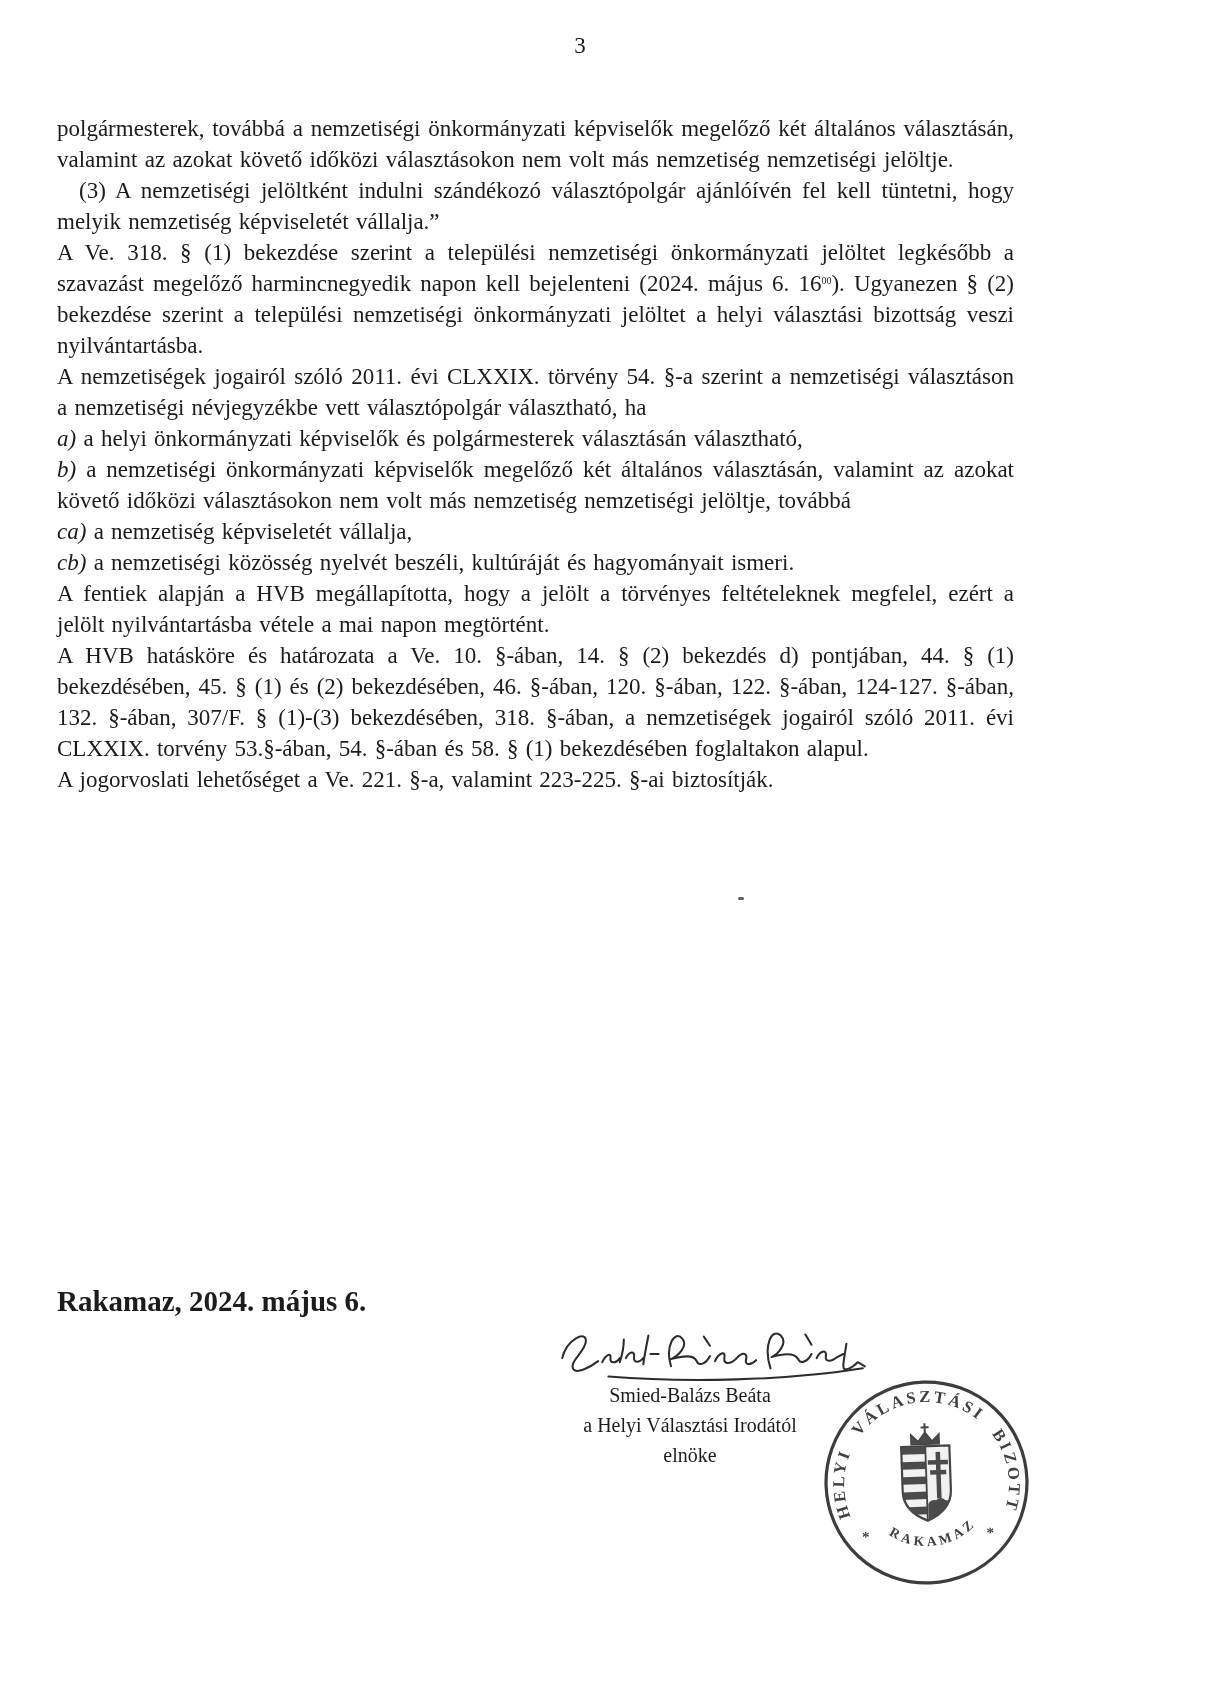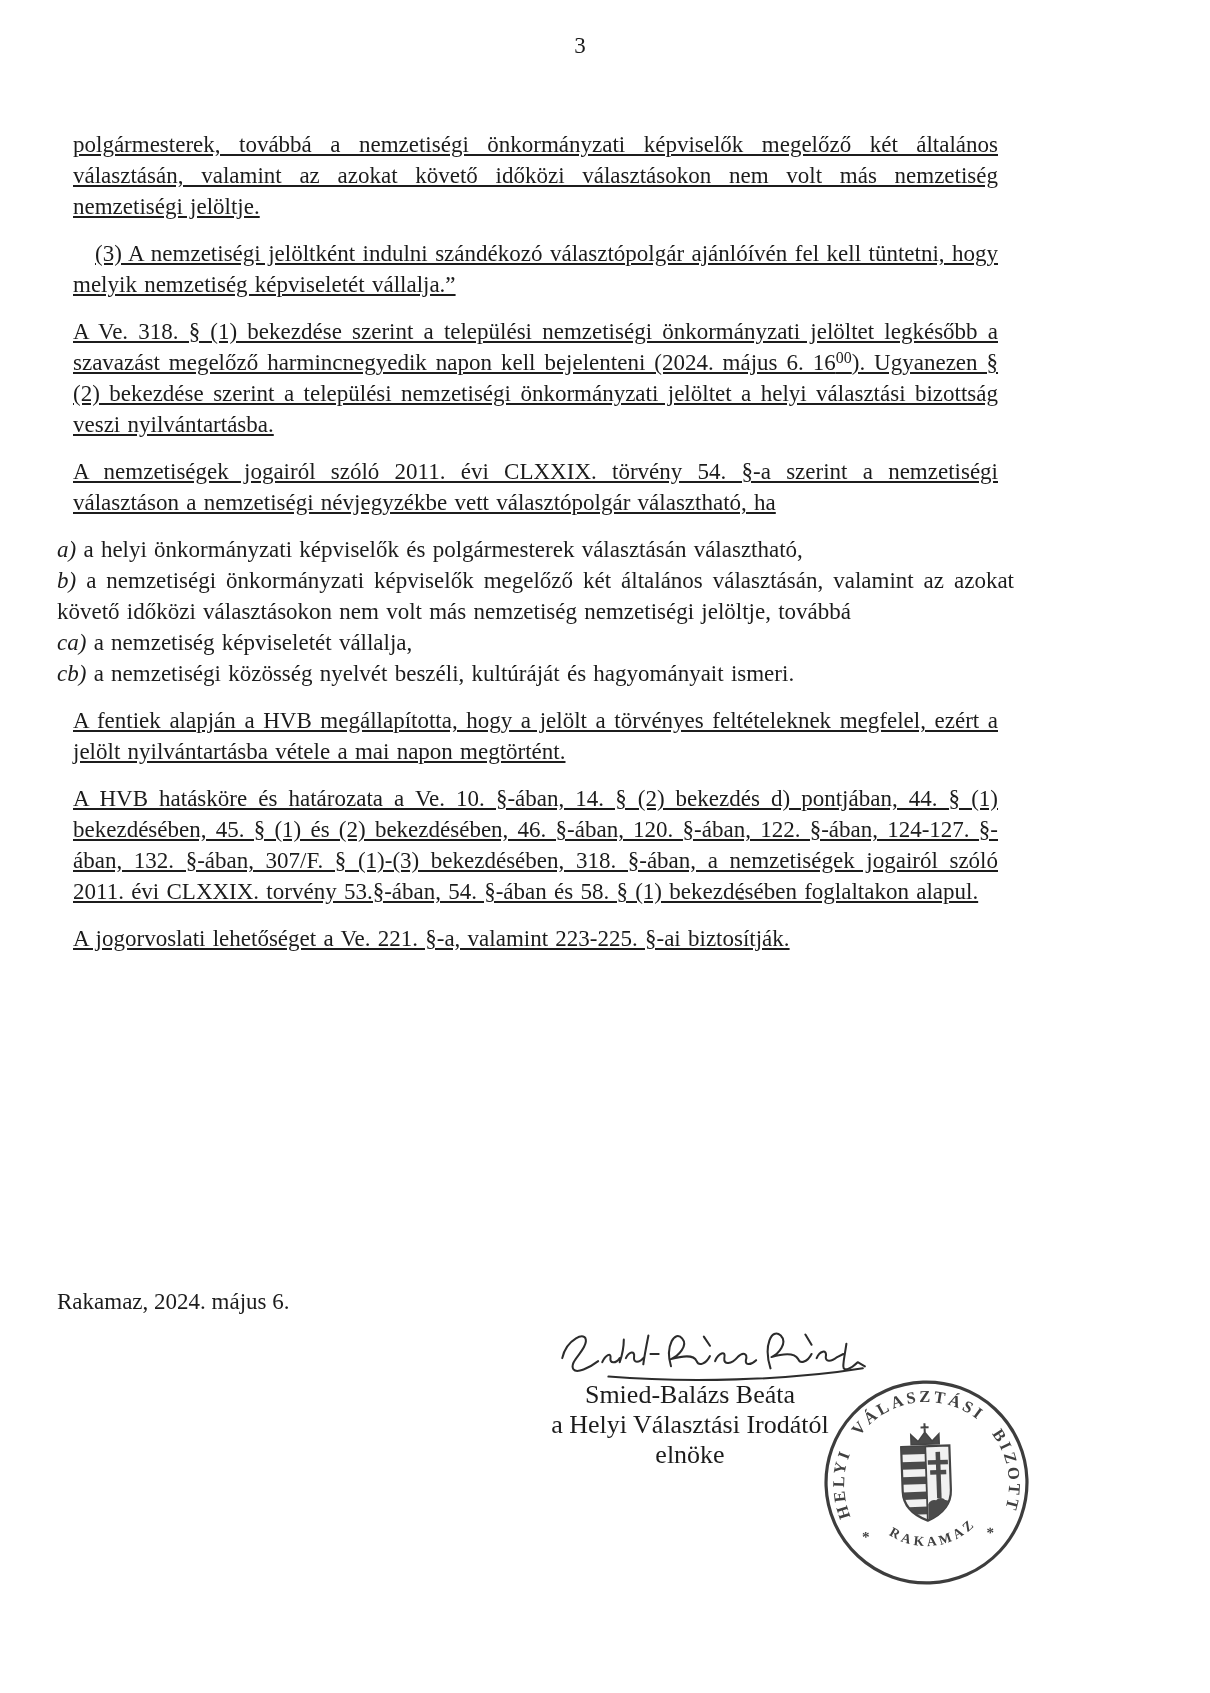--- a/index.html
+++ b/index.html
@@ -12,45 +12,45 @@
     overflow:hidden;
   }
   .pageno{
     position:absolute;left:540px;top:33px;width:80px;
     text-align:center;font-size:23px;
   }
   .column{
     position:absolute;left:57px;top:113px;width:957px;
     font-size:23px;line-height:31px;
   }
-  .column p{margin:16px;text-align:justify;word-spacing:1.5px;text-decoration:underline;}
+  .column p{margin:0;text-align:justify;word-spacing:1.5px;}
   .p-quote2{text-indent:22px;}
   .mt-p2{margin-top:44px;}
   .mt-p3{margin-top:32px;}
   .mt-p4{margin-top:40px;}
   .mt-p5{margin-top:38px;}
   .mt-p6{margin-top:27px;}
   .mt-p7{margin-top:36px;}
   .item{text-align:justify;word-spacing:1.5px;}
   .item i{font-style:italic;}
-  sup.hour{font-size:16px;vertical-align:7px;line-height:0;}
+  sup.hour{font-size:10px;vertical-align:7px;line-height:0;}
   .artifact-dot{
     position:absolute;left:738px;top:897px;width:6px;height:3px;
     background:#3a3a3a;border-radius:2px;opacity:.8;
   }
   .dateline{
     position:absolute;left:57px;top:1286px;
-    font-size:23px;line-height:31px;
+    font-size:29px;line-height:31px;font-weight:bold;
   }
   .sig-hand{
     position:absolute;left:552px;top:1322px;width:318px;height:64px;
   }
   .sigblock{
     position:absolute;left:538px;top:1380px;width:304px;
-    text-align:center;font-size:26px;line-height:30px;
+    text-align:center;font-size:20px;line-height:30px;
   }
   .seal{
     position:absolute;left:820px;top:1376px;width:213px;height:213px;
     transform:rotate(-2deg);
   }
   .seal text{
     font-family:"Liberation Serif","DejaVu Serif",serif;
     font-weight:bold;
   }
 </style>

